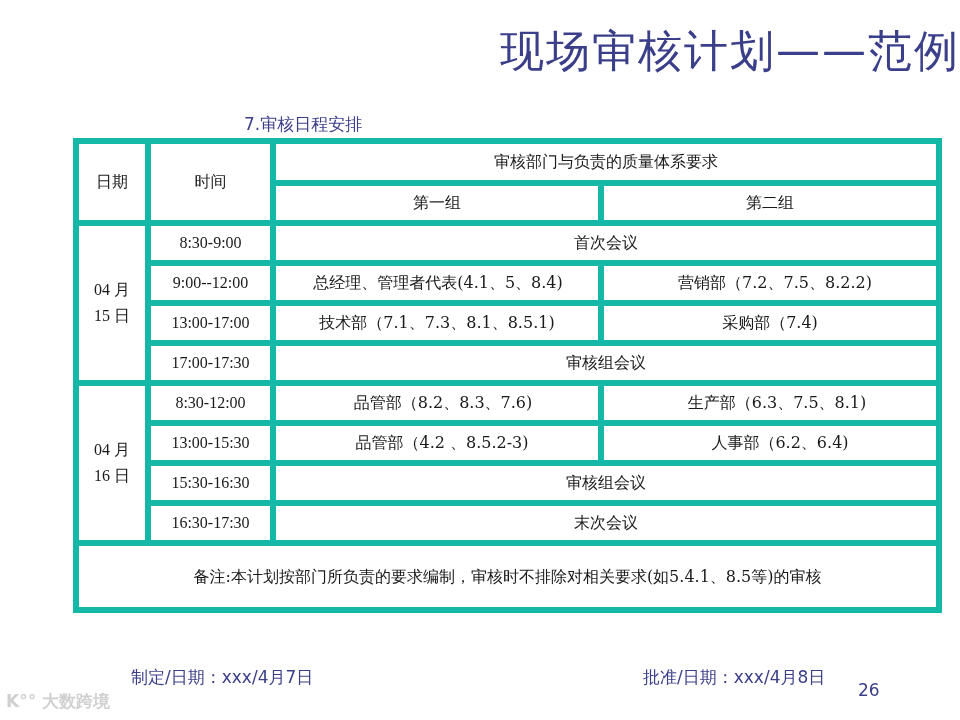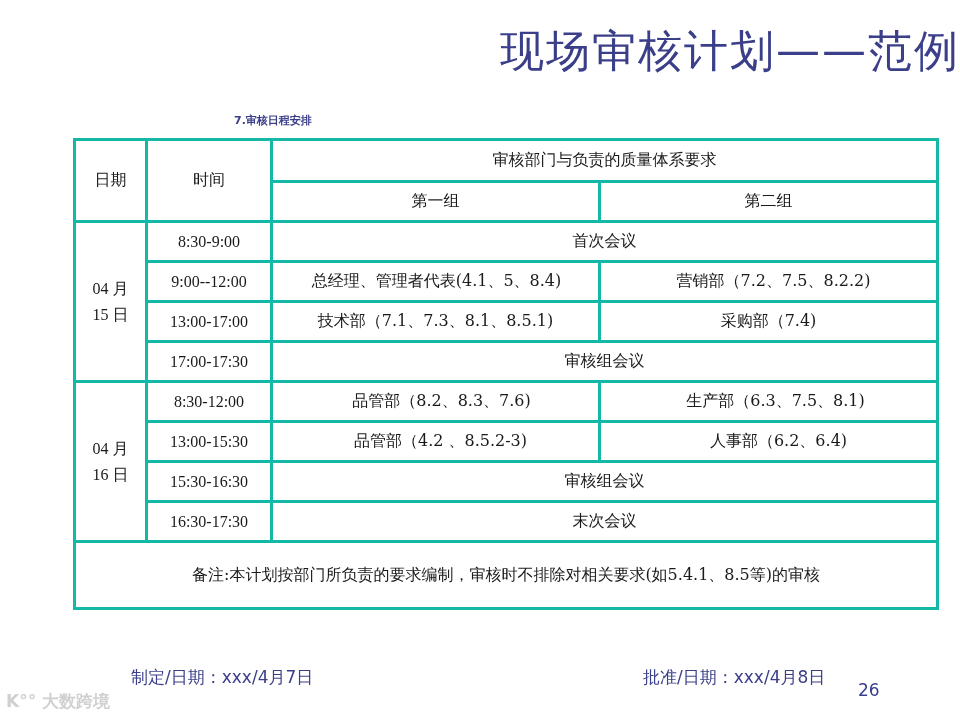--- a/index.html
+++ b/index.html
@@ -1,24 +1,24 @@
 <!DOCTYPE html>
 <html><head>
 <meta charset="utf-8">
 <style>
   html, body { margin:0; padding:0; }
   body { width:960px; height:720px; background:#ffffff; position:relative; overflow:hidden;
          font-family:"DejaVu Serif","Liberation Serif",serif; color:#1a1a1a; }
   .title { position:absolute; left:0; width:960px; top:22px; text-align:right;
            font-family:"DejaVu Sans","Liberation Sans",sans-serif; font-size:44px; color:#3b3f8a;
            letter-spacing:2px; }
-  .subtitle { position:absolute; left:234px; top:113px; font-size:11px; color:#3b3f8a;
-              font-family:"DejaVu Sans","Liberation Sans",sans-serif;font-weight:bold; }
+  .subtitle { position:absolute; left:244px; top:113px; font-size:17px; color:#3b3f8a;
+              font-family:"DejaVu Sans","Liberation Sans",sans-serif; }
   table.sched { position:absolute; left:73px; top:138px; border-collapse:collapse; table-layout:fixed; width:863px; }
-  table.sched td { border:3px solid #14b8a6; font-size:16px; padding:0; text-align:center; vertical-align:middle; overflow:hidden; white-space:nowrap; }
+  table.sched td { border:6px solid #14b8a6; font-size:16px; padding:0; text-align:center; vertical-align:middle; overflow:hidden; white-space:nowrap; }
   td.l { text-align:left; padding-left:6px; }
   td.time { font-family:"Liberation Serif","DejaVu Serif",serif; font-size:17px; }
   td.date { font-family:"Liberation Serif","DejaVu Serif",serif; font-size:17px; line-height:26px;border-radius:9px; }
   td.note { text-align:left; padding:6px 4px 0 4px; vertical-align:top; white-space:normal; font-size:15px; line-height:24px; }
   .footer { position:absolute; top:666px; font-size:17px; color:#3b3f8a; font-family:"DejaVu Sans","Liberation Sans",sans-serif;margin-left:13px; }
   .pagenum { position:absolute; left:858px; top:680px; font-size:17px; color:#3b3f8a; font-family:"DejaVu Sans","Liberation Sans",sans-serif; }
   .watermark { position:absolute; left:6px; top:690px; font-size:17px; color:#d0d0d0; font-family:"DejaVu Sans","Liberation Sans",sans-serif; font-weight:bold; }
 </style>
 </head>
 <body>

